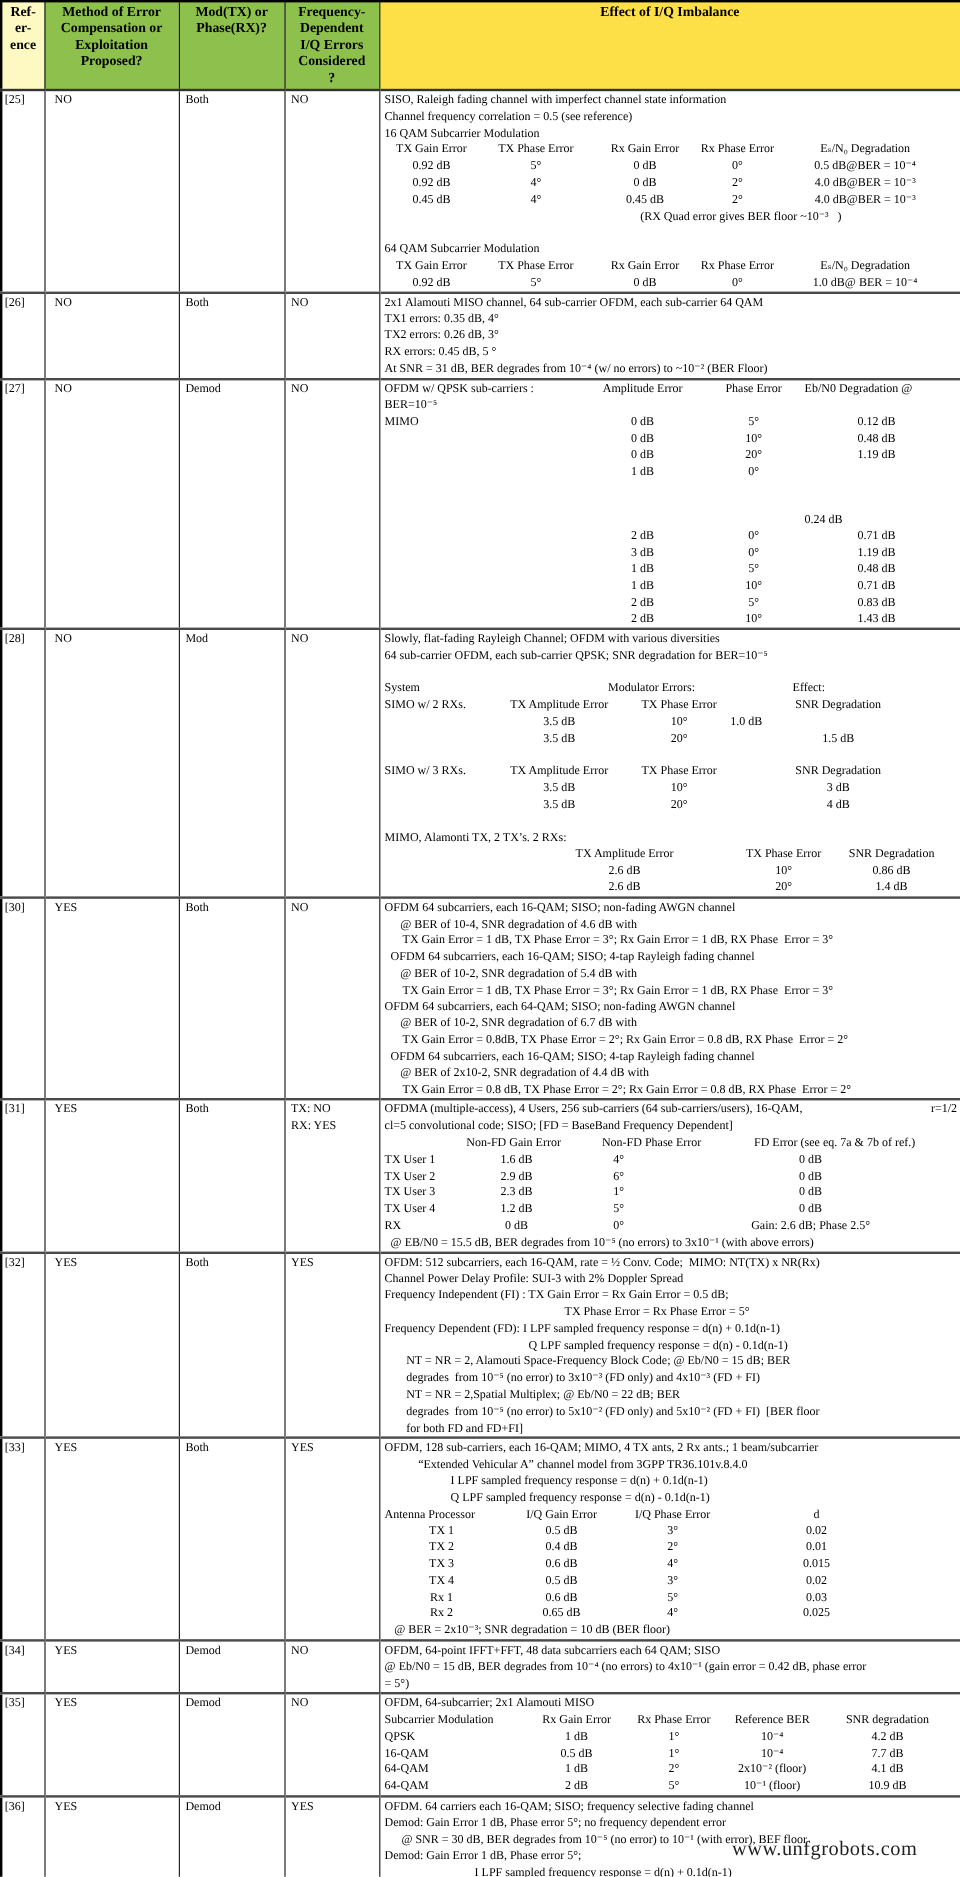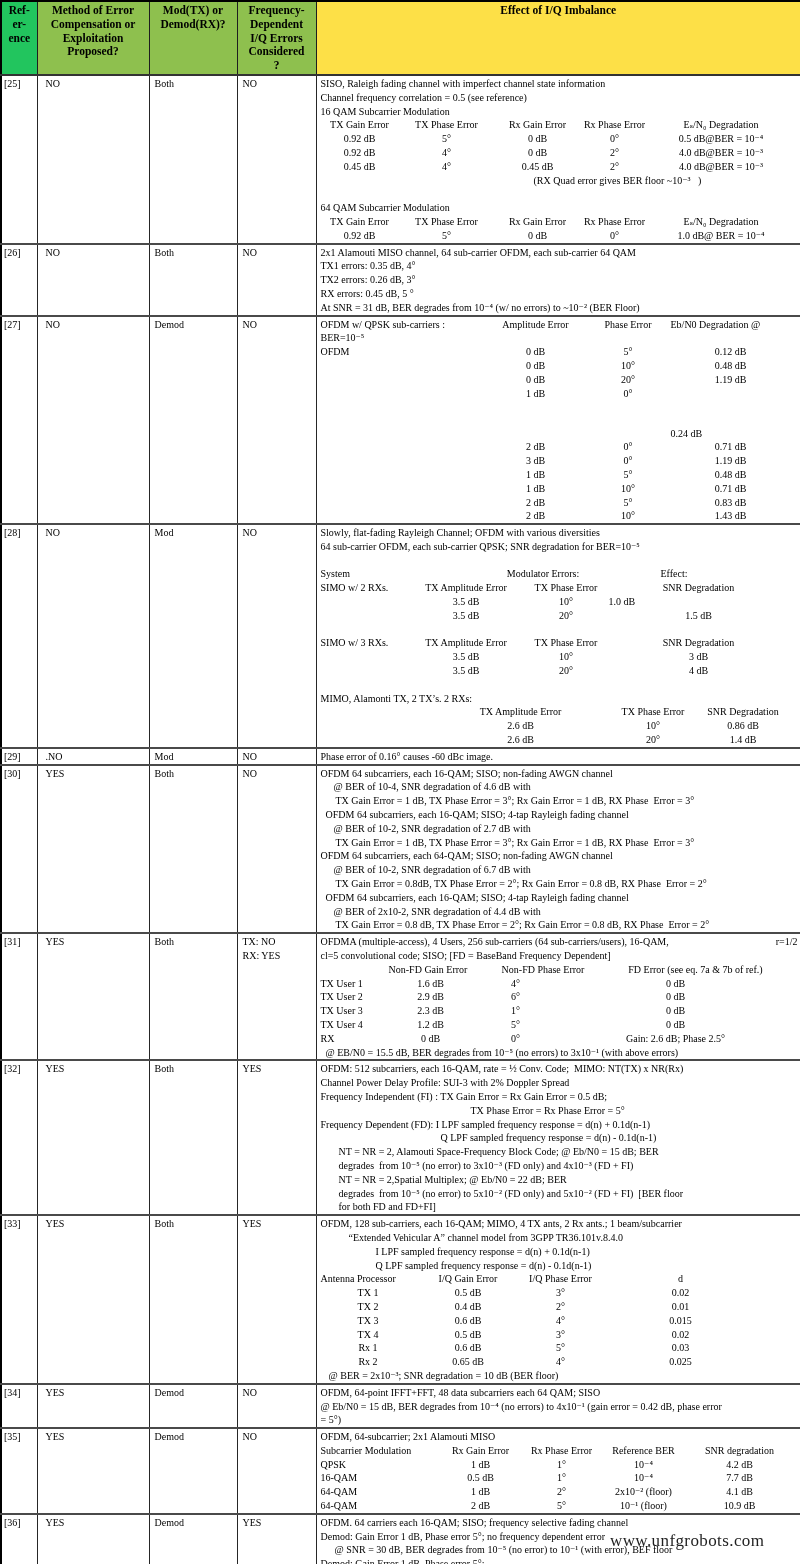--- a/index.html
+++ b/index.html
@@ -27,29 +27,29 @@
 <table>
   <colgroup>
     <col class="c1">
       <col class="c2">
       <col class="c3">
       <col class="c4">
       <col class="c5">
   </colgroup>
   <thead>
     <tr>
-        <th style="background: #22c55e;">Ref-
+        <th style="background: #fef9c3;">Ref-
 er-
 ence</th>
         <th style="background: rgb(142, 192, 78);">Method of Error
 Compensation or
 Exploitation
 Proposed?</th>
         <th style="background: rgb(142, 192, 78);">Mod(TX) or
-Demod(RX)?</th>
+Phase(RX)?</th>
         <th style="background: rgb(142, 192, 78);">Frequency-
 Dependent
 I/Q Errors
 Considered
 ?</th>
         <th style="background: #fde047;">Effect of I/Q Imbalance</th>
       </tr>
   </thead>
   <tbody>
       <tr>
@@ -86,21 +86,21 @@
         </td>
       </tr>
       <tr>
         <td class="c-ref">[27]</td>
         <td class="c-method">NO</td>
         <td class="c-mod">Demod</td>
         <td class="c-freq">NO</td>
         <td class="c-effect">
           <div class="line"><span class="tcol" style="width: 165px; text-align: left;">OFDM w/ QPSK sub-carriers :</span><span class="tcol" style="width: 100px; text-align: center;">Amplitude Error</span><span class="tcol" style="width: 85px; text-align: center;">Phase Error</span><span class="tcol" style="width: 125px; text-align: left;">Eb/N0 Degradation @</span></div>
           <div class="line">BER=10⁻⁵</div>
-          <div class="line"><span class="tcol" style="width: 165px; text-align: left;">OFDM</span><span class="tcol" style="width: 100px; text-align: center;">0 dB</span><span class="tcol" style="width: 85px; text-align: center;">5°</span><span class="tcol" style="width: 120px; text-align: center;">0.12 dB</span></div>
+          <div class="line"><span class="tcol" style="width: 165px; text-align: left;">MIMO</span><span class="tcol" style="width: 100px; text-align: center;">0 dB</span><span class="tcol" style="width: 85px; text-align: center;">5°</span><span class="tcol" style="width: 120px; text-align: center;">0.12 dB</span></div>
           <div class="line"><span class="tcol" style="width: 165px; text-align: left;">&nbsp;</span><span class="tcol" style="width: 100px; text-align: center;">0 dB</span><span class="tcol" style="width: 85px; text-align: center;">10°</span><span class="tcol" style="width: 120px; text-align: center;">0.48 dB</span></div>
           <div class="line"><span class="tcol" style="width: 165px; text-align: left;">&nbsp;</span><span class="tcol" style="width: 100px; text-align: center;">0 dB</span><span class="tcol" style="width: 85px; text-align: center;">20°</span><span class="tcol" style="width: 120px; text-align: center;">1.19 dB</span></div>
           <div class="line"><span class="tcol" style="width: 165px; text-align: left;">&nbsp;</span><span class="tcol" style="width: 100px; text-align: center;">1 dB</span><span class="tcol" style="width: 85px; text-align: center;">0°</span><span class="tcol" style="width: 120px;  margin-top: 40px;">0.24 dB</span></div>
           <div class="line"><span class="tcol" style="width: 165px; text-align: left;">&nbsp;</span><span class="tcol" style="width: 100px; text-align: center;">2 dB</span><span class="tcol" style="width: 85px; text-align: center;">0°</span><span class="tcol" style="width: 120px; text-align: center;">0.71 dB</span></div>
           <div class="line"><span class="tcol" style="width: 165px; text-align: left;">&nbsp;</span><span class="tcol" style="width: 100px; text-align: center;">3 dB</span><span class="tcol" style="width: 85px; text-align: center;">0°</span><span class="tcol" style="width: 120px; text-align: center;">1.19 dB</span></div>
           <div class="line"><span class="tcol" style="width: 165px; text-align: left;">&nbsp;</span><span class="tcol" style="width: 100px; text-align: center;">1 dB</span><span class="tcol" style="width: 85px; text-align: center;">5°</span><span class="tcol" style="width: 120px; text-align: center;">0.48 dB</span></div>
           <div class="line"><span class="tcol" style="width: 165px; text-align: left;">&nbsp;</span><span class="tcol" style="width: 100px; text-align: center;">1 dB</span><span class="tcol" style="width: 85px; text-align: center;">10°</span><span class="tcol" style="width: 120px; text-align: center;">0.71 dB</span></div>
           <div class="line"><span class="tcol" style="width: 165px; text-align: left;">&nbsp;</span><span class="tcol" style="width: 100px; text-align: center;">2 dB</span><span class="tcol" style="width: 85px; text-align: center;">5°</span><span class="tcol" style="width: 120px; text-align: center;">0.83 dB</span></div>
           <div class="line"><span class="tcol" style="width: 165px; text-align: left;">&nbsp;</span><span class="tcol" style="width: 100px; text-align: center;">2 dB</span><span class="tcol" style="width: 85px; text-align: center;">10°</span><span class="tcol" style="width: 120px; text-align: center;">1.43 dB</span></div>
         </td>
@@ -123,39 +123,30 @@
           <div class="line"><span class="tcol" style="width: 88px; text-align: left;">&nbsp;</span><span class="tcol" style="width: 115px; text-align: center;">3.5 dB</span><span class="tcol" style="width: 85px; text-align: center;">10°</span><span class="tcol" style="width: 180px; text-align: center;">3 dB</span></div>
           <div class="line"><span class="tcol" style="width: 88px; text-align: left;">&nbsp;</span><span class="tcol" style="width: 115px; text-align: center;">3.5 dB</span><span class="tcol" style="width: 85px; text-align: center;">20°</span><span class="tcol" style="width: 180px; text-align: center;">4 dB</span></div>
           <div class="line">&nbsp;</div>
           <div class="line">MIMO, Alamonti TX, 2 TX’s. 2 RXs:</div>
           <div class="line"><span class="tcol" style="width: 105px; text-align: left;">&nbsp;</span><span class="tcol" style="width: 190px; text-align: center;">TX Amplitude Error</span><span class="tcol" style="width: 75px; text-align: center;">TX Phase Error</span><span class="tcol" style="width: 105px; text-align: center;">SNR Degradation</span></div>
           <div class="line"><span class="tcol" style="width: 105px; text-align: left;">&nbsp;</span><span class="tcol" style="width: 190px; text-align: center;">2.6 dB</span><span class="tcol" style="width: 75px; text-align: center;">10°</span><span class="tcol" style="width: 105px; text-align: center;">0.86 dB</span></div>
           <div class="line"><span class="tcol" style="width: 105px; text-align: left;">&nbsp;</span><span class="tcol" style="width: 190px; text-align: center;">2.6 dB</span><span class="tcol" style="width: 75px; text-align: center;">20°</span><span class="tcol" style="width: 105px; text-align: center;">1.4 dB</span></div>
         </td>
       </tr>
       <tr>
-        <td class="c-ref">[29]</td>
-        <td class="c-method">.NO</td>
-        <td class="c-mod">Mod</td>
-        <td class="c-freq">NO</td>
-        <td class="c-effect">
-          <div class="line">Phase error of 0.16° causes -60 dBc image.</div>
-        </td>
-      </tr>
-      <tr>
         <td class="c-ref">[30]</td>
         <td class="c-method">YES</td>
         <td class="c-mod">Both</td>
         <td class="c-freq">NO</td>
         <td class="c-effect">
           <div class="line">OFDM 64 subcarriers, each 16-QAM; SISO; non-fading AWGN channel</div>
           <div class="line" style="padding-left: 13px;">@ BER of 10-4, SNR degradation of 4.6 dB with</div>
           <div class="line" style="padding-left: 15px;">TX Gain Error = 1 dB, TX Phase Error = 3°; Rx Gain Error = 1 dB, RX Phase  Error = 3°</div>
           <div class="line" style="padding-left: 5px;">OFDM 64 subcarriers, each 16-QAM; SISO; 4-tap Rayleigh fading channel</div>
-          <div class="line" style="padding-left: 13px;">@ BER of 10-2, SNR degradation of 2.7 dB with</div>
+          <div class="line" style="padding-left: 13px;">@ BER of 10-2, SNR degradation of 5.4 dB with</div>
           <div class="line" style="padding-left: 15px;">TX Gain Error = 1 dB, TX Phase Error = 3°; Rx Gain Error = 1 dB, RX Phase  Error = 3°</div>
           <div class="line">OFDM 64 subcarriers, each 64-QAM; SISO; non-fading AWGN channel</div>
           <div class="line" style="padding-left: 13px;">@ BER of 10-2, SNR degradation of 6.7 dB with</div>
           <div class="line" style="padding-left: 15px;">TX Gain Error = 0.8dB, TX Phase Error = 2°; Rx Gain Error = 0.8 dB, RX Phase  Error = 2°</div>
           <div class="line" style="padding-left: 5px;">OFDM 64 subcarriers, each 16-QAM; SISO; 4-tap Rayleigh fading channel</div>
           <div class="line" style="padding-left: 13px;">@ BER of 2x10-2, SNR degradation of 4.4 dB with</div>
           <div class="line" style="padding-left: 15px;">TX Gain Error = 0.8 dB, TX Phase Error = 2°; Rx Gain Error = 0.8 dB, RX Phase  Error = 2°</div>
         </td>
       </tr>
       <tr>

